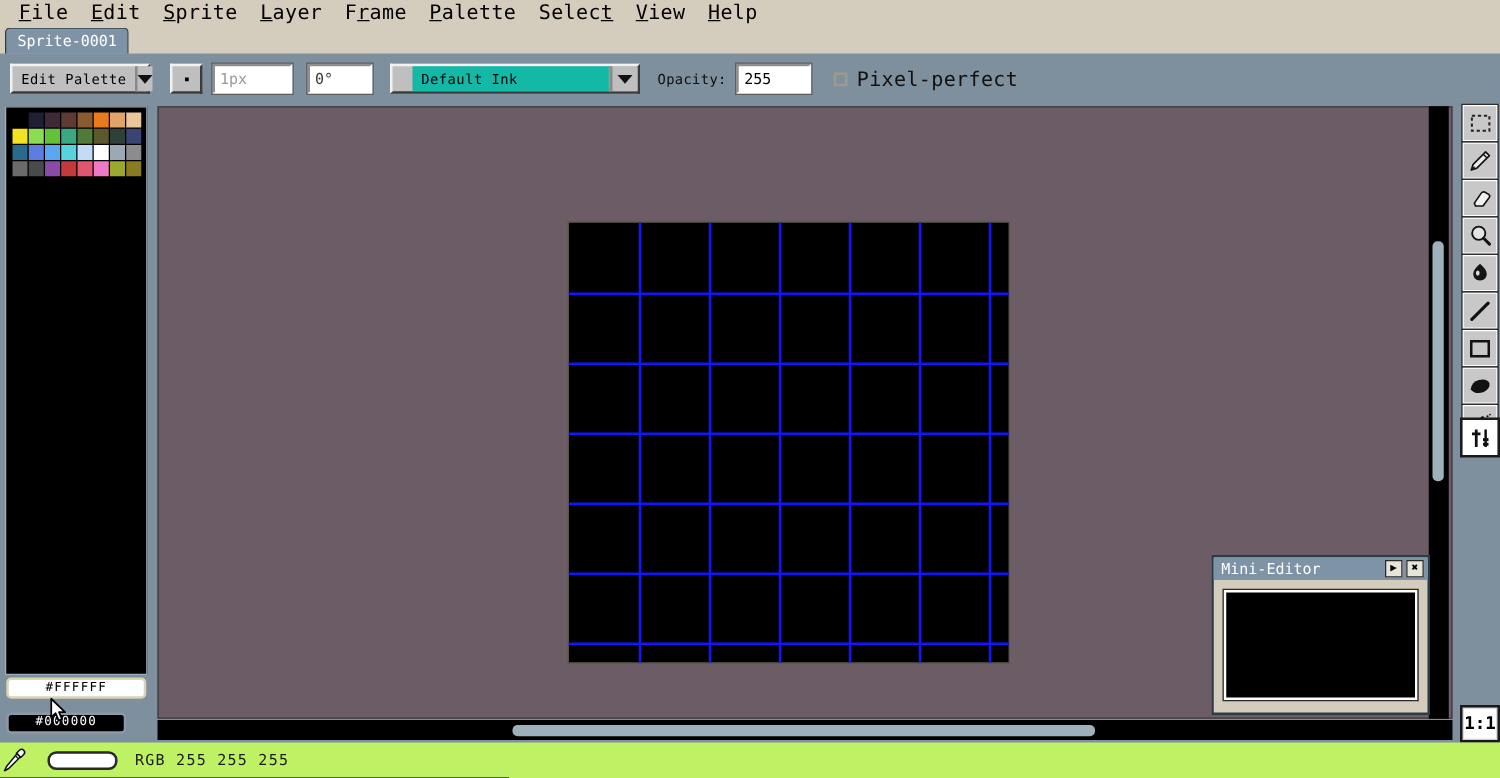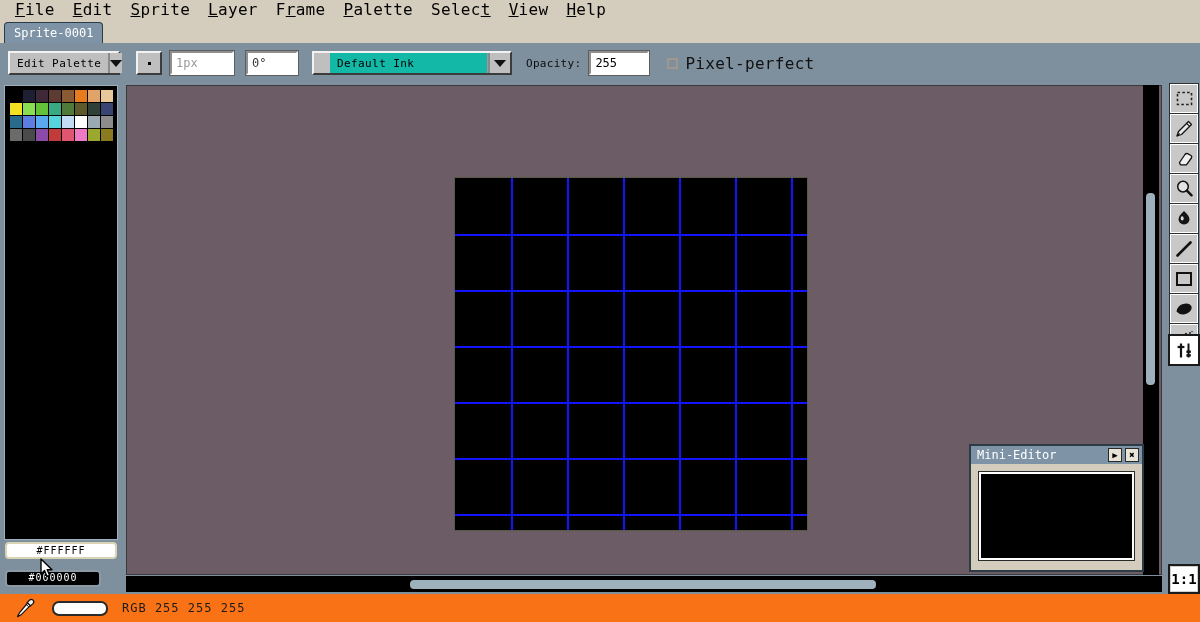--- a/index.html
+++ b/index.html
@@ -198,23 +198,22 @@
     position: absolute; left: 40px; top: 558px;
     width: 14px; height: 20px;
     z-index: 50;
     pointer-events: none;
   }
 
   
   #statusbar {
     position: absolute; left: 0; top: 594px;
     width: 1200px; height: 28px;
-    background: #f97316;
-    display: flex; align-items: center;
-    padding-left: 14px;
+    background: #bef264;
+    display: flex; align-items: center;
   }
   #status-color-chip {
     width: 56px; height: 15px;
     background: #ffffff;
     border: 2px solid #2a2a2a;
     border-radius: 7px;
     margin-left: 16px;
   }
   #status-rgb {
     font-size: 12px; color: #1b1b1b;

